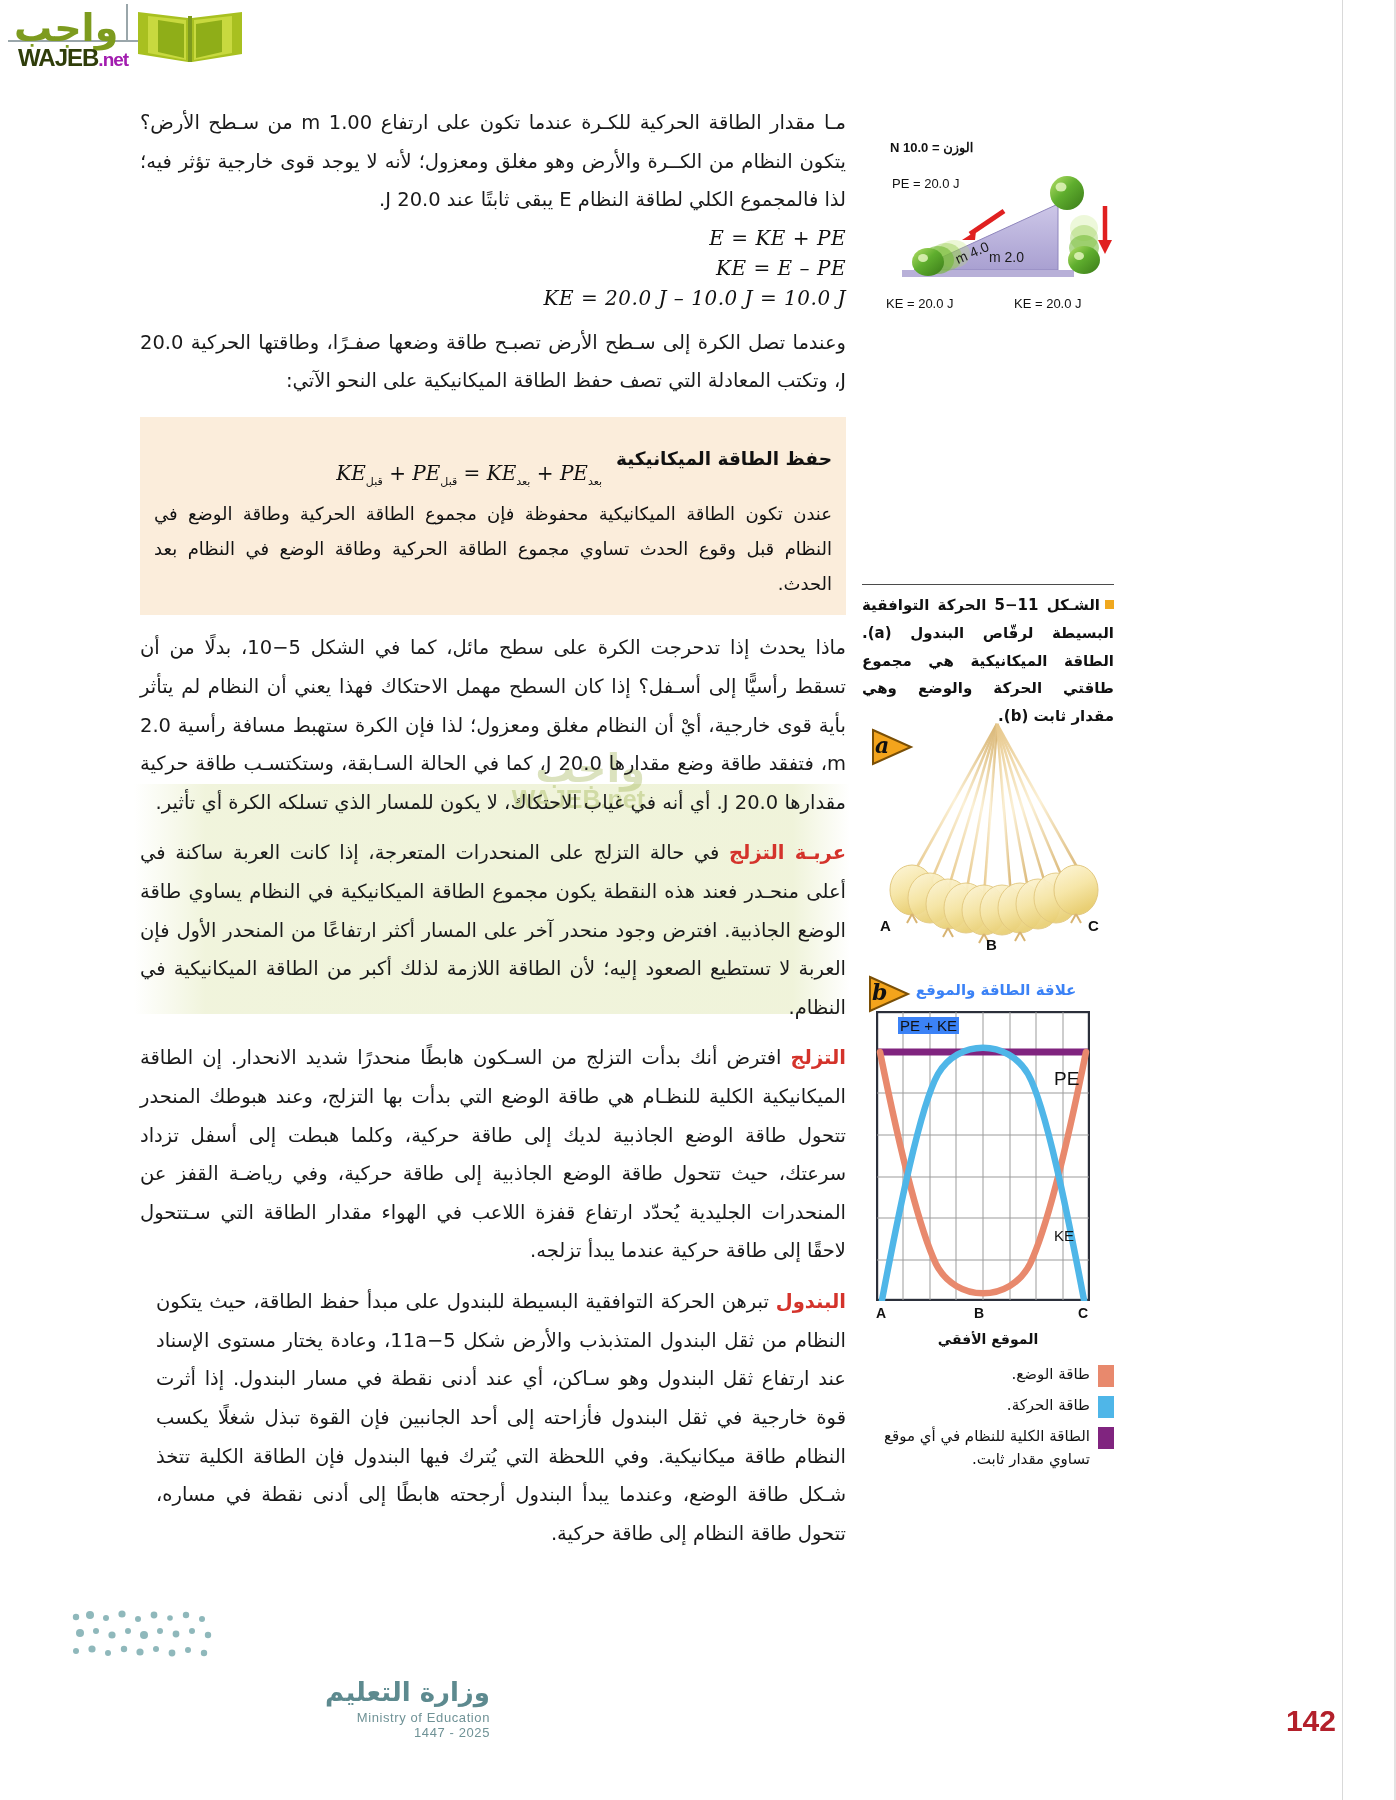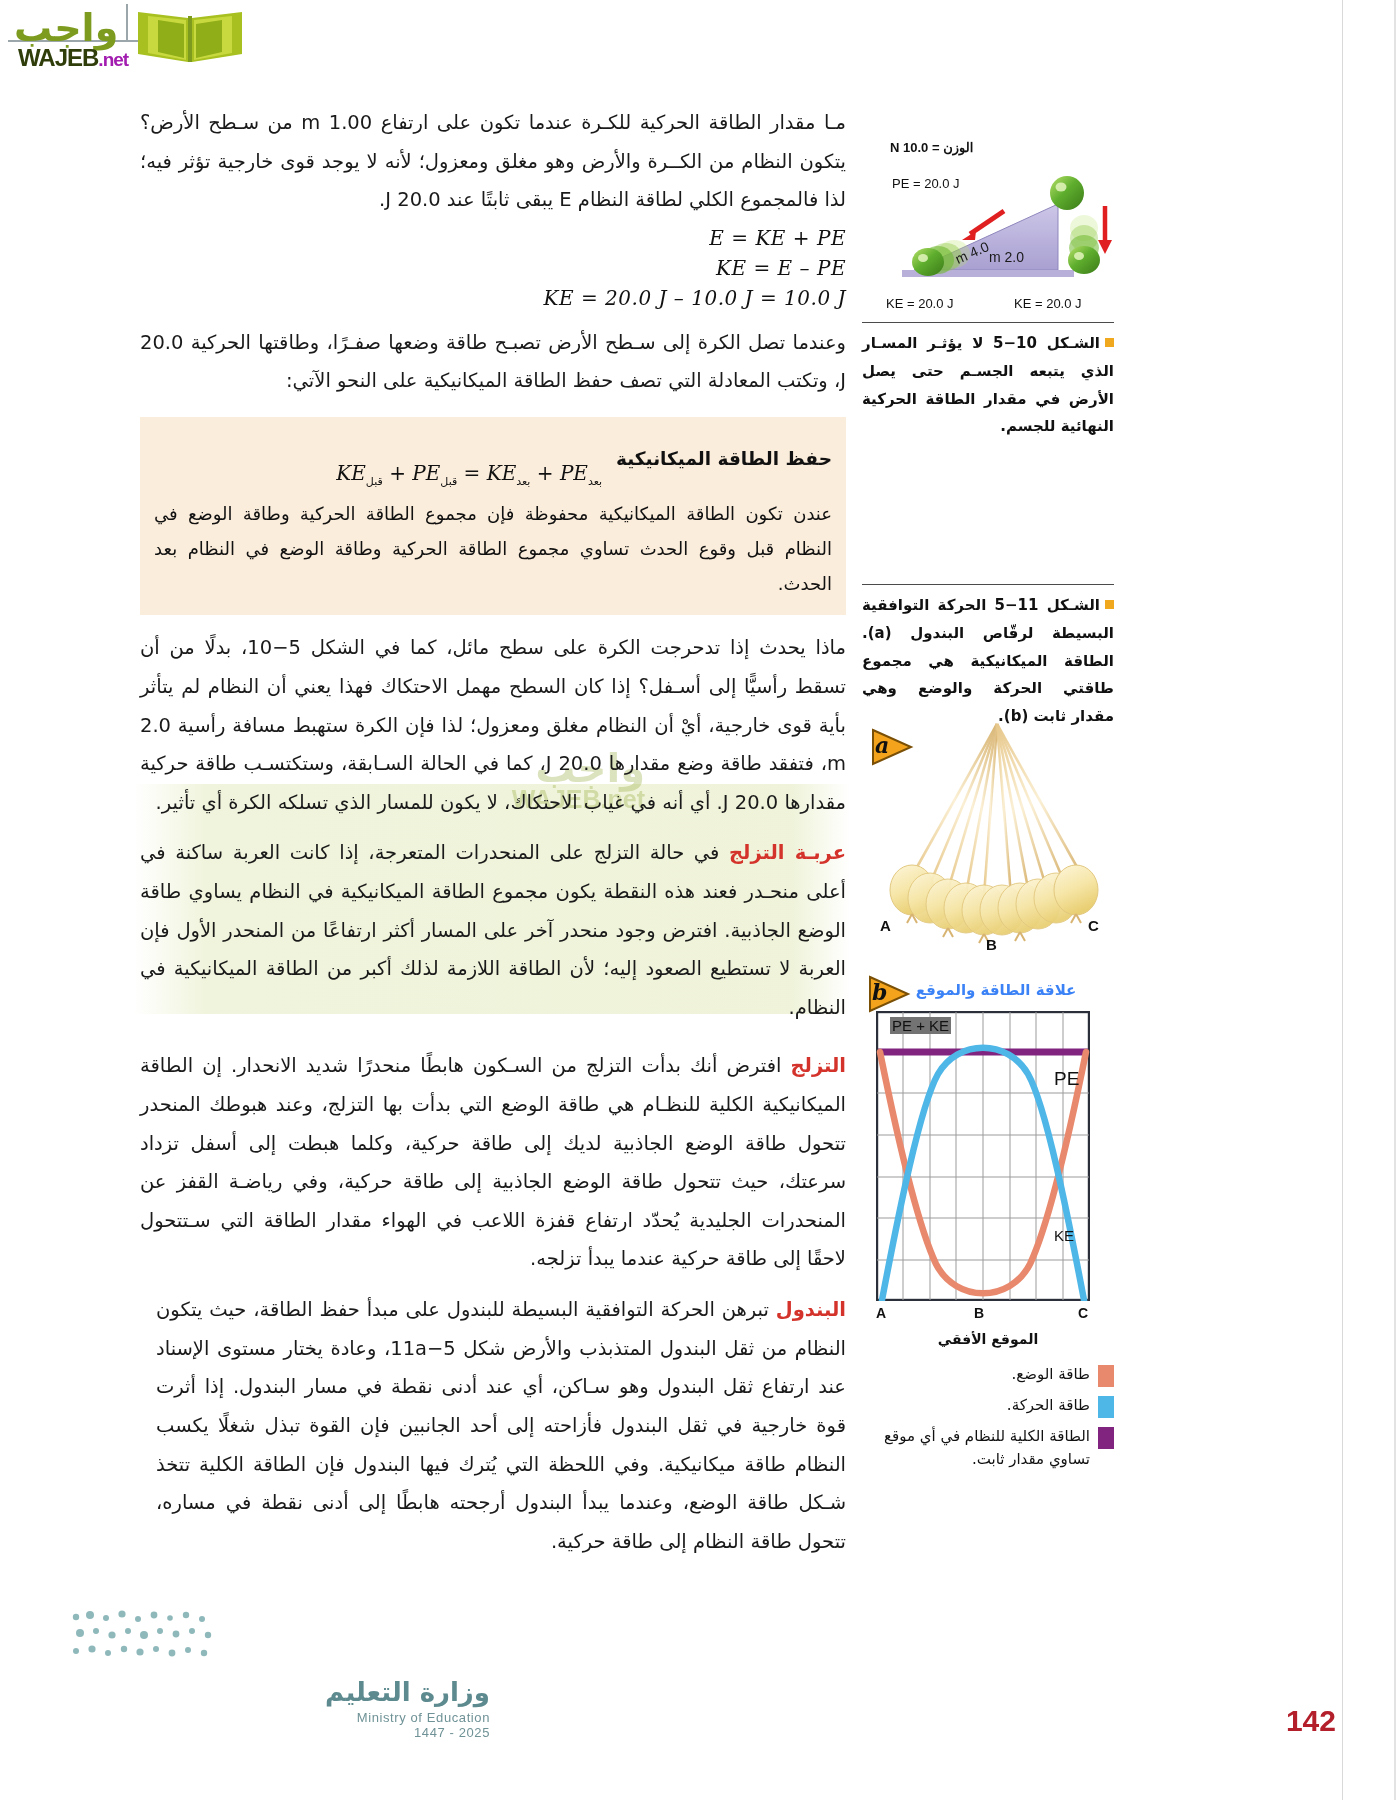--- a/index.html
+++ b/index.html
@@ -207,21 +207,21 @@
       </div>
       <div class="hl-body">عندن تكون الطاقة الميكانيكية محفوظة فإن مجموع الطاقة الحركية وطاقة الوضع في النظام قبل وقوع الحدث تساوي مجموع الطاقة الحركية وطاقة الوضع في النظام بعد الحدث.</div>
     </div>
 
     <p class="para">ماذا يحدث إذا تدحرجت الكرة على سطح مائل، كما في الشكل 5−10، بدلًا من أن تسقط رأسيًّا إلى أسـفل؟ إذا كان السطح مهمل الاحتكاك فهذا يعني أن النظام لم يتأثر بأية قوى خارجية، أيْ أن النظام مغلق ومعزول؛ لذا فإن الكرة ستهبط مسافة رأسية 2.0 m، فتفقد طاقة وضع مقدارها 20.0 J، كما في الحالة السـابقة، وستكتسـب طاقة حركية مقدارها 20.0 J. أي أنه في غياب الاحتكاك، لا يكون للمسار الذي تسلكه الكرة أي تأثير.</p>
 
     <p class="para" style="margin-top:12px;">
       <span class="term-red">عربـة التزلج</span><span> في حالة التزلج على المنحدرات المتعرجة، إذا كانت العربة ساكنة في أعلى منحـدر فعند هذه النقطة يكون مجموع الطاقة الميكانيكية في النظام يساوي طاقة الوضع الجاذبية. افترض وجود منحدر آخر على المسار أكثر ارتفاعًا من المنحدر الأول فإن العربة لا تستطيع الصعود إليه؛ لأن الطاقة اللازمة لذلك أكبر من الطاقة الميكانيكية في النظام.</span>
     </p>
 
-    <p class="para" style="margin-top:20px;">
+    <p class="para" style="margin-top:12px;">
       <span class="term-red2">التزلج</span><span> افترض أنك بدأت التزلج من السـكون هابطًا منحدرًا شديد الانحدار. إن الطاقة الميكانيكية الكلية للنظـام هي طاقة الوضع التي بدأت بها التزلج، وعند هبوطك المنحدر تتحول طاقة الوضع الجاذبية لديك إلى طاقة حركية، وكلما هبطت إلى أسفل تزداد سرعتك، حيث تتحول طاقة الوضع الجاذبية إلى طاقة حركية، وفي رياضـة القفز عن المنحدرات الجليدية يُحدّد ارتفاع قفزة اللاعب في الهواء مقدار الطاقة التي سـتتحول لاحقًا إلى طاقة حركية عندما يبدأ تزلجه.</span>
     </p>
 
     <p class="para" style="margin-top:12px;margin-left:16px;">
       <span class="term-red2">البندول</span><span> تبرهن الحركة التوافقية البسيطة للبندول على مبدأ حفظ الطاقة، حيث يتكون النظام من ثقل البندول المتذبذب والأرض شكل 5−11a، وعادة يختار مستوى الإسناد عند ارتفاع ثقل البندول وهو سـاكن، أي عند أدنى نقطة في مسار البندول. إذا أثرت قوة خارجية في ثقل البندول فأزاحته إلى أحد الجانبين فإن القوة تبذل شغلًا يكسب النظام طاقة ميكانيكية. وفي اللحظة التي يُترك فيها البندول فإن الطاقة الكلية تتخذ شـكل طاقة الوضع، وعندما يبدأ البندول أرجحته هابطًا إلى أدنى نقطة في مساره، تتحول طاقة النظام إلى طاقة حركية.</span>
     </p>
   </div>
 
   <div class="fig510">
     <div class="f-lbl f-lbl-b" style="left:28px;top:22px;">الوزن = 10.0 N</div>
@@ -270,27 +270,20 @@
       </g>
 
       <text x="128" y="92" transform="rotate(-24 128 92)" font-family="Liberation Sans, sans-serif" font-size="14" fill="#1a1a1a">4.0 m</text>
       <text x="162" y="104" font-family="Liberation Sans, sans-serif" font-size="14" fill="#1a1a1a">2.0 m</text>
     </svg>
 
     <div class="f-lbl" style="left:24px;top:178px;">KE = 20.0 J</div>
     <div class="f-lbl" style="left:152px;top:178px;">KE = 20.0 J</div>
   </div>
 
-  <div style="position:absolute;left:862px;top:316px;width:252px;">
-    <div class="capline"></div>
-    <div class="fig-caption">
-      <span class="bullet-sq"></span><span class="num">الشـكل 10−5</span>
-      <span style="font-weight:bold">لا يؤثـر المسـار الذي يتبعه الجسـم حتى يصل الأرض في مقدار الطاقة الحركية النهائية للجسم.</span>
-    </div>
-  </div>
 
   <div style="position:absolute;left:862px;top:578px;width:252px;">
     <div class="capline"></div>
     <div class="fig-caption">
       <span class="bullet-sq"></span><span class="num">الشـكل 11−5</span>
       <span style="font-weight:bold">الحركة التوافقية البسيطة لرقّاص البندول (a). الطاقة الميكانيكية هي مجموع طاقتي الحركة والوضع وهي مقدار ثابت (b).</span>
     </div>
   </div>
 
   <div class="fig511a">
@@ -391,21 +384,21 @@
         <line x1="1" y1="249" x2="213" y2="249"></line>
       </g>
 
       <line x1="2" y1="41" x2="212" y2="41" stroke="#80247f" stroke-width="7"></line>
 
       <path d="M4,41 C20,120 42,215 60,253 C80,292 134,292 154,253 C172,215 194,120 210,41" fill="none" stroke="#e8896d" stroke-width="6.5" stroke-linecap="round"></path>
 
       <path d="M6,289 C22,205 44,95 62,63 C82,28 132,28 152,63 C170,95 192,205 208,289" fill="none" stroke="#4fb6e8" stroke-width="6.5" stroke-linecap="round"></path>
     </svg>
 
-    <div class="f-lbl" style="position:absolute;left:28px;top:42px;font-size:15px;font-family:'Liberation Sans',sans-serif;background:#737373;padding:0 2px;">PE + KE</div>
+    <div class="f-lbl" style="position:absolute;left:36px;top:42px;font-size:15px;font-family:'Liberation Sans',sans-serif;background:#3b82f6;padding:0 2px;">PE + KE</div>
     <div class="f-lbl" style="position:absolute;left:192px;top:93px;font-size:19px;font-family:'Liberation Sans',sans-serif;">PE</div>
     <div class="f-lbl" style="position:absolute;left:192px;top:252px;font-size:15px;font-family:'Liberation Sans',sans-serif;">KE</div>
 
     <div class="gx-label" style="left:14px;top:330px;">A</div>
     <div class="gx-label" style="left:112px;top:330px;">B</div>
     <div class="gx-label" style="left:216px;top:330px;">C</div>
 
     <div style="position:absolute;left:0;top:354px;width:252px;text-align:center;">
       <span class="axis-ar">الموقع الأفقي</span>
     </div>

